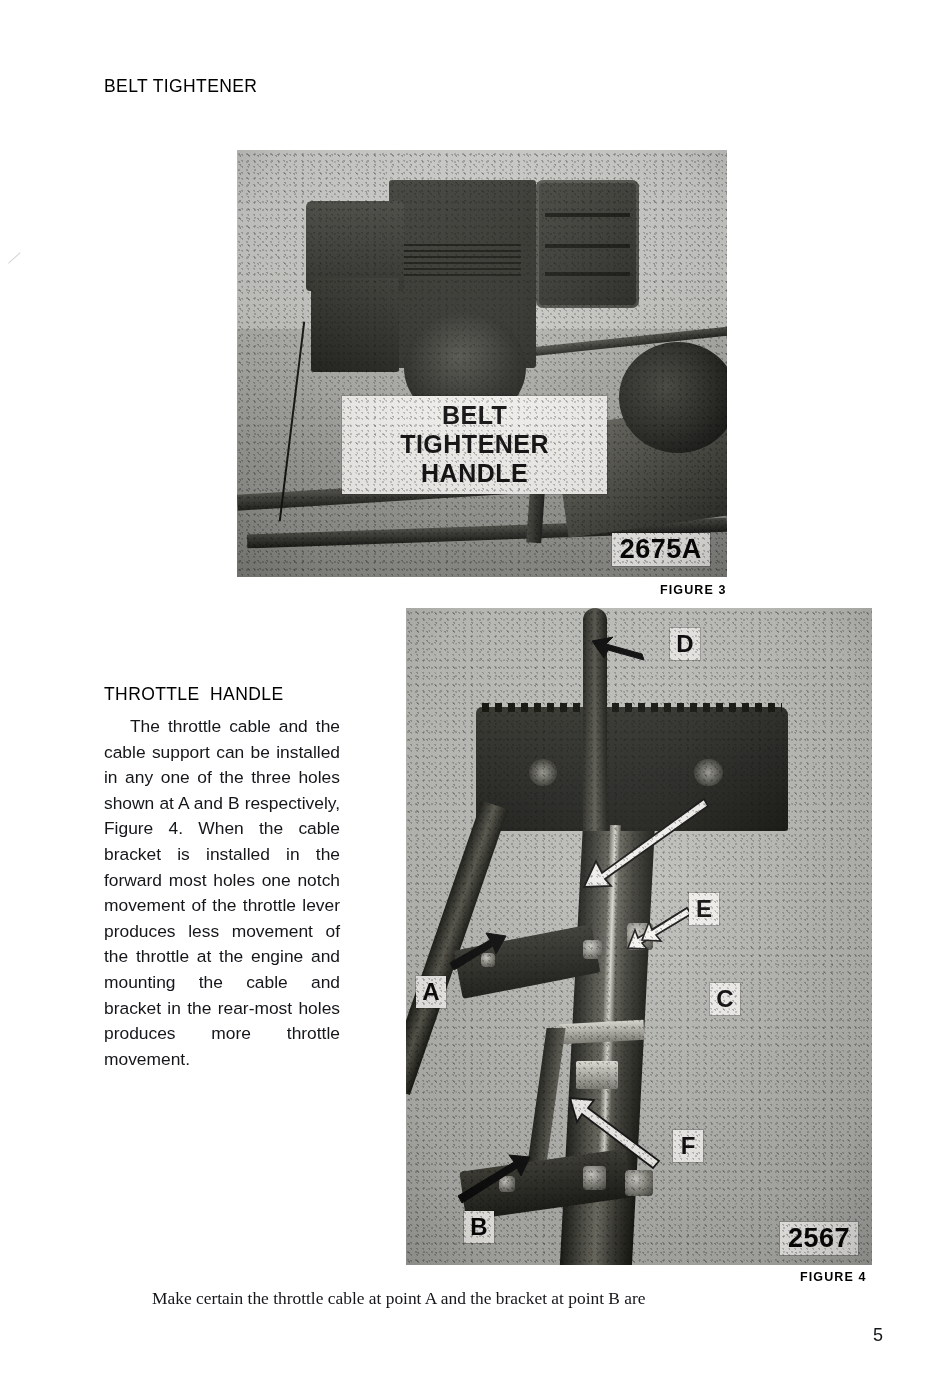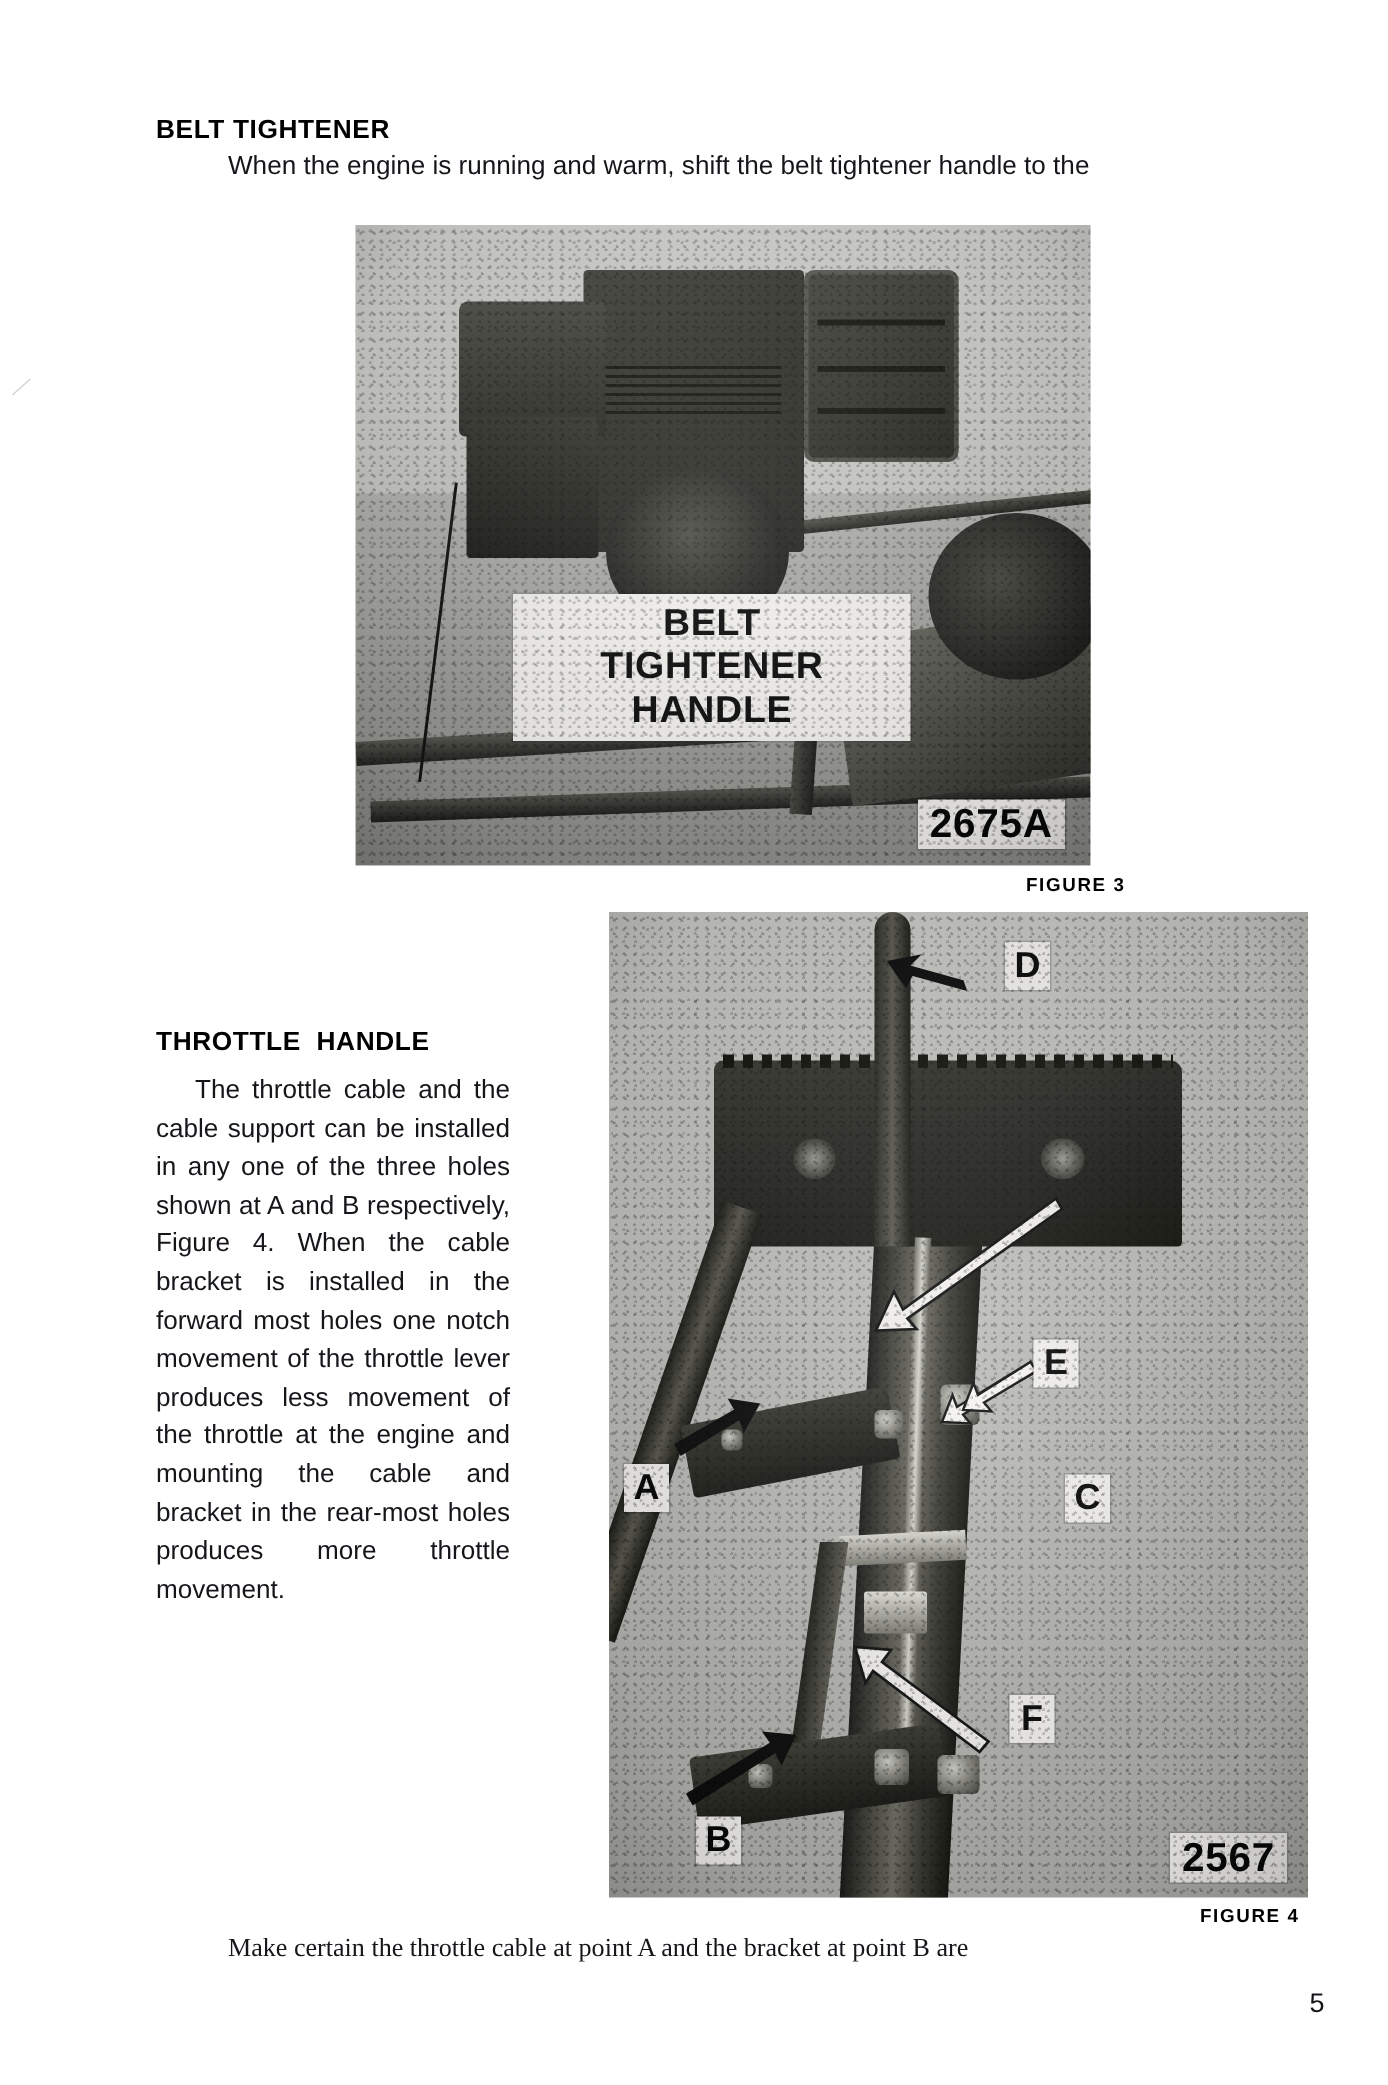--- a/index.html
+++ b/index.html
@@ -36,21 +36,21 @@
     height: 1px;
     background: #9aa29a;
     transform: rotate(-42deg);
     transform-origin: 0 0;
     margin-top: 11px;
   }
 
   
   .h-sec {
     position: absolute;
-    font-weight: bold;
+    font-weight: normal;
     font-size: 17.5px;
     letter-spacing: .4px;
     color: #000;
     white-space: pre;
   }
   .body-text {
     font-size: 17.4px;
     line-height: 25.6px;
     color: #14161a;
   }
@@ -343,21 +343,20 @@
 
 <div id="page">
 
   <div class="scan-mark">
       <i></i>
     </div>
 
   <div class="h-sec" style="left:104px; top:76px;">BELT TIGHTENER</div>
 
   <div id="intro" class="body-text">
-    <span>When the engine is running and warm, shift the belt tightener handle to the</span>
   </div>
 
   <div class="figure" id="fig3">
     <div class="sky"></div>
     <div class="ground"></div>
 
     <div id="frame-rail"></div>
     <div id="frame-rail2"></div>
     <div id="hopper"></div>
     <div id="pulley-r"></div>
@@ -394,21 +393,21 @@
       <span>TIGHTENER</span>
       <span>HANDLE</span>
     </div>
 
     <div class="plate photo-num" id="num3">2675A</div>
 
     <div class="grain"></div>
     <div class="vignette"></div>
   </div>
 
-  <div class="fig-caption" style="left:684px; top:583px;">FIGURE 3</div>
+  <div class="fig-caption" style="left:660px; top:583px;">FIGURE 3</div>
 
   <div class="h-sec" style="left:104px; top:684px;">THROTTLE  HANDLE</div>
 
   <div id="col-left" class="body-text">
     <p>The throttle cable and the cable support can be installed in any one of the three holes shown at A and B respectively, Figure 4. When the cable bracket is installed in the forward most holes one notch movement of the throttle lever produces less movement of the throttle at the engine and mounting the cable and bracket in the rear-most holes produces more throttle movement.</p>
   </div>
 
   <div class="figure" id="fig4">
     <div class="bg"></div>
 

